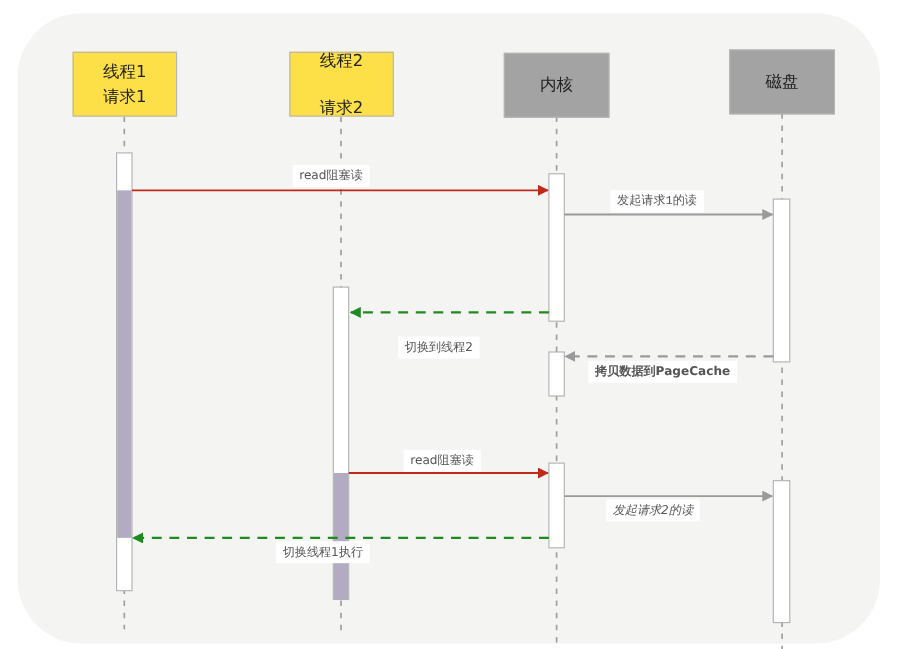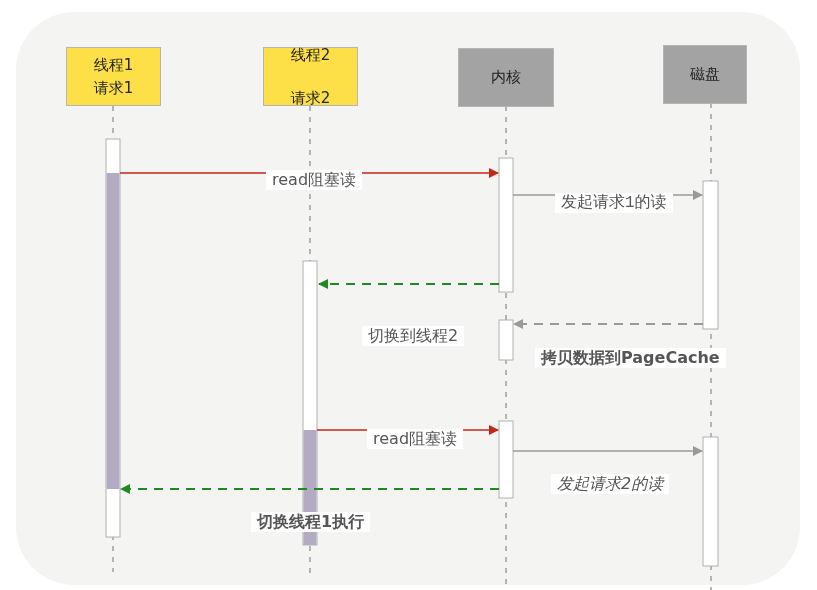--- a/index.html
+++ b/index.html
@@ -6,22 +6,22 @@
   body { width: 817px; height: 590px; position: relative; overflow: hidden;
          font-family: "DejaVu Sans", "Liberation Sans", sans-serif; }
   #panel { position: absolute; left: 16px; top: 12px; width: 784px; height: 573px;
            background: #f4f4f3; border-radius: 58px; }
   svg#diagram { position: absolute; left: 0; top: 0; }
   .actor-box { position: absolute; box-sizing: border-box; border: 1px solid #b5b5b5;
                display: flex; flex-direction: column; align-items: center; justify-content: center;
                font-size: 15px; color: #222; line-height: 23px; }
   .actor-box.thread { background: #fde047; }
   .actor-box.system { background: #a3a3a3; }
-  .msg-label { position: absolute; background: #ffffff; color: #555; font-size: 16px;
-               padding: 1px 6px; white-space: nowrap; line-height: 18px; margin-top: 20px; }
+  .msg-label { position: absolute; background: #ffffff; color: #555; font-size: 11px;
+               padding: 1px 6px; white-space: nowrap; line-height: 18px; }
 </style>
 </head>
 <body>
 
 <div id="panel"></div>
 
 <svg id="diagram" width="817" height="590">
   <defs>
     <marker id="ah-red" markerWidth="10" markerHeight="10" refX="9" refY="5" orient="auto" markerUnits="userSpaceOnUse">
       <path d="M0,0 L10,5 L0,10 z" fill="#c0281a"></path>
@@ -62,23 +62,23 @@
   <span>线程1</span>
   <span>请求1</span>
 </div>
 <div class="actor-box thread" style="left:263px; top:47px; width:95px; height:59px;gap:20px;">
   <span>线程2</span>
   <span>请求2</span>
 </div>
 <div class="actor-box system" style="left:458px; top:48px; width:96px; height:59px;">
   <span>内核</span>
 </div>
-<div class="actor-box system" style="left:663px; top:45px; width:84px; height:59px;">
+<div class="actor-box system" style="left:663px; top:45px; width:96px; height:59px;">
   <span>磁盘</span>
 </div>
 
 <div class="msg-label" style="left:266px; top:150px;">read阻塞读</div>
 <div class="msg-label" style="left:555px; top:173px;font-family:Liberation Mono, monospace;">发起请求1的读</div>
 <div class="msg-label" style="left:362px; top:306px;">切换到线程2</div>
 <div class="msg-label" style="left:535px; top:328px;font-weight:bold;">拷贝数据到PageCache</div>
 <div class="msg-label" style="left:367px; top:409px;">read阻塞读</div>
 <div class="msg-label" style="left:551px; top:454px;font-style:italic;">发起请求2的读</div>
-<div class="msg-label" style="left:251px; top:492px;font-weight:bold;">切换线程1执行</div>
+<div class="msg-label" style="left:251px; top:492px;">切换线程1执行</div>
 
 </body></html>

